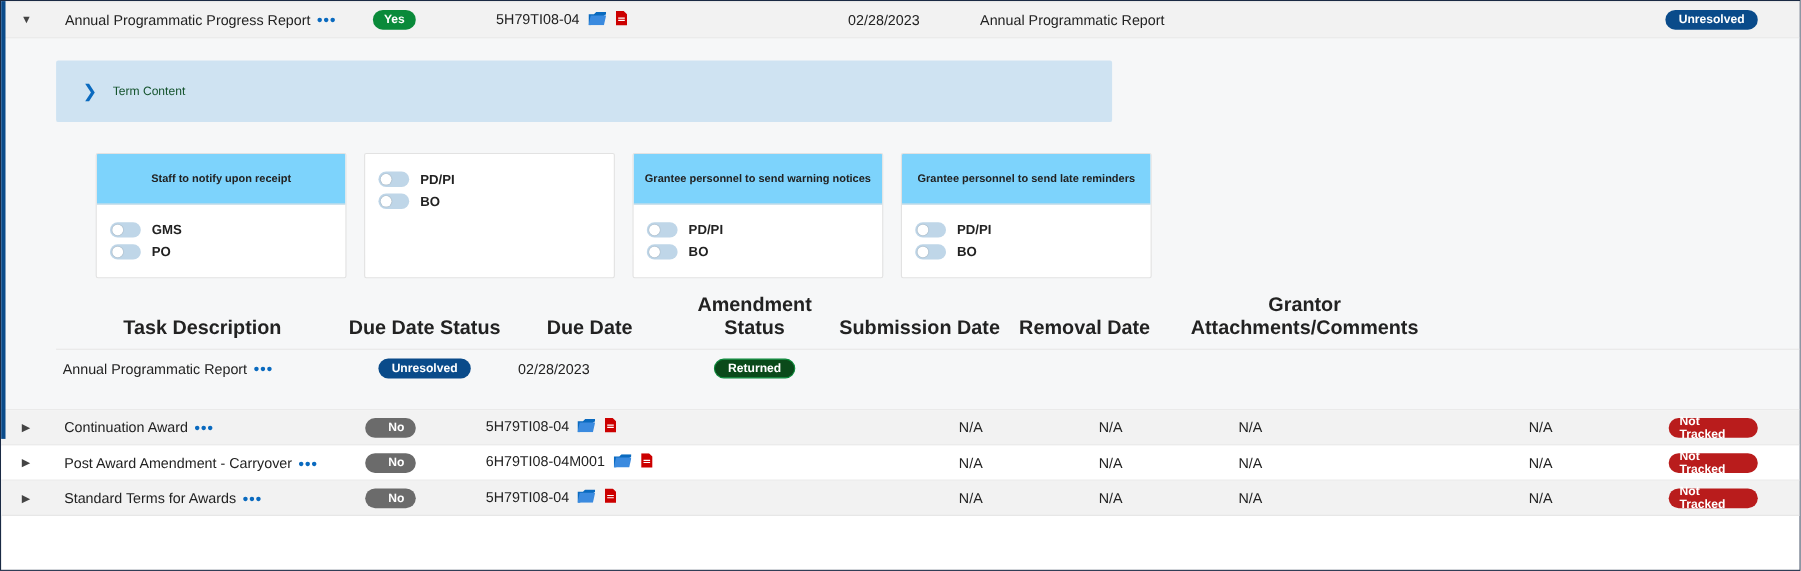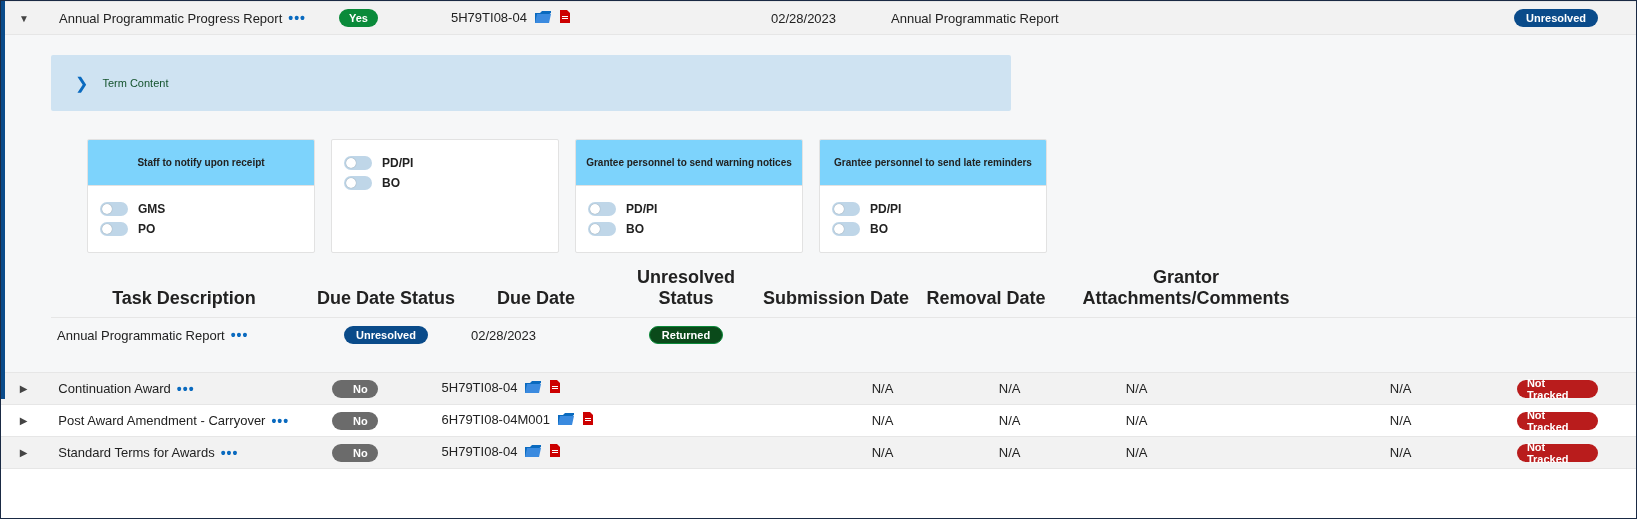--- a/index.html
+++ b/index.html
@@ -267,21 +267,21 @@
             <span class="toggle-label">BO</span>
           </div>
         </div>
       </div>
     </div>
 
     <div class="sub-head">
       <div class="s-desc" style="justify-content:center;">Task Description</div>
       <div class="s-col">Due Date Status</div>
       <div class="s-col">Due Date</div>
-      <div class="s-col">Unresolved Status</div>
+      <div class="s-col">Amendment Status</div>
       <div class="s-col">Submission Date</div>
       <div class="s-col">Removal Date</div>
       <div class="s-col-wide">Grantor Attachments/Comments</div>
     </div>
     <div class="sub-row">
       <div class="s-desc">
         <span>Annual Programmatic Report</span>
         <span class="dots">•••</span>
       </div>
       <div class="s-col">

